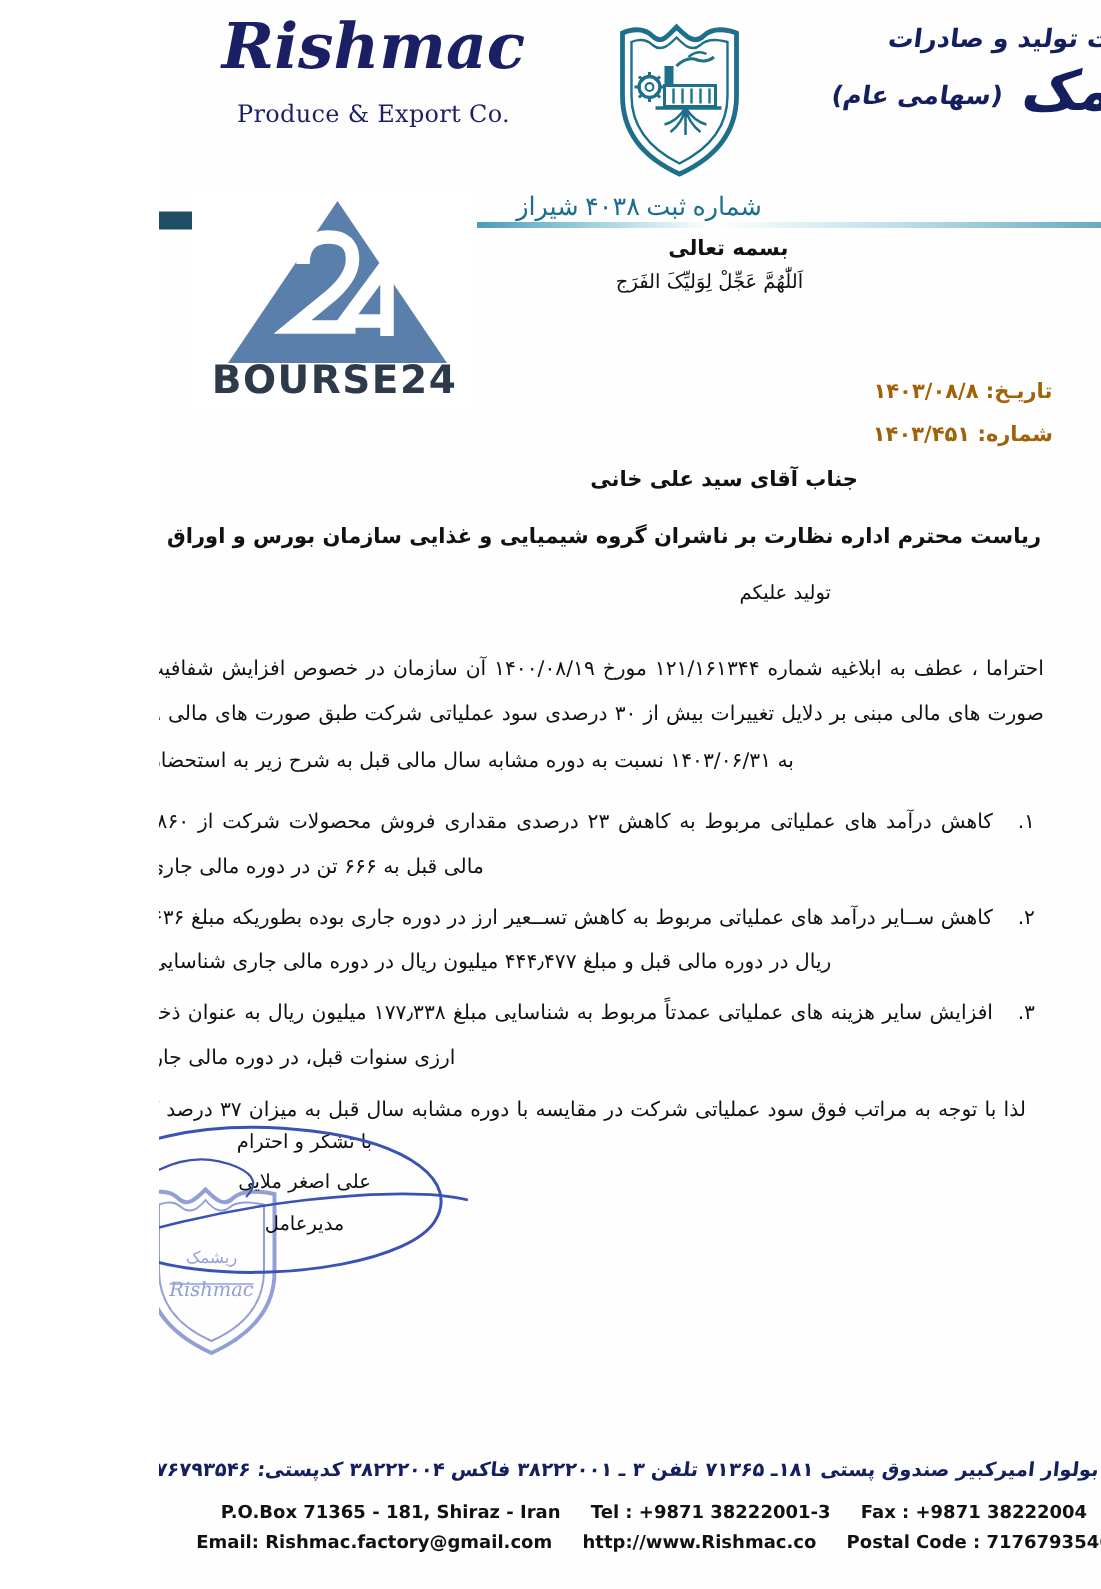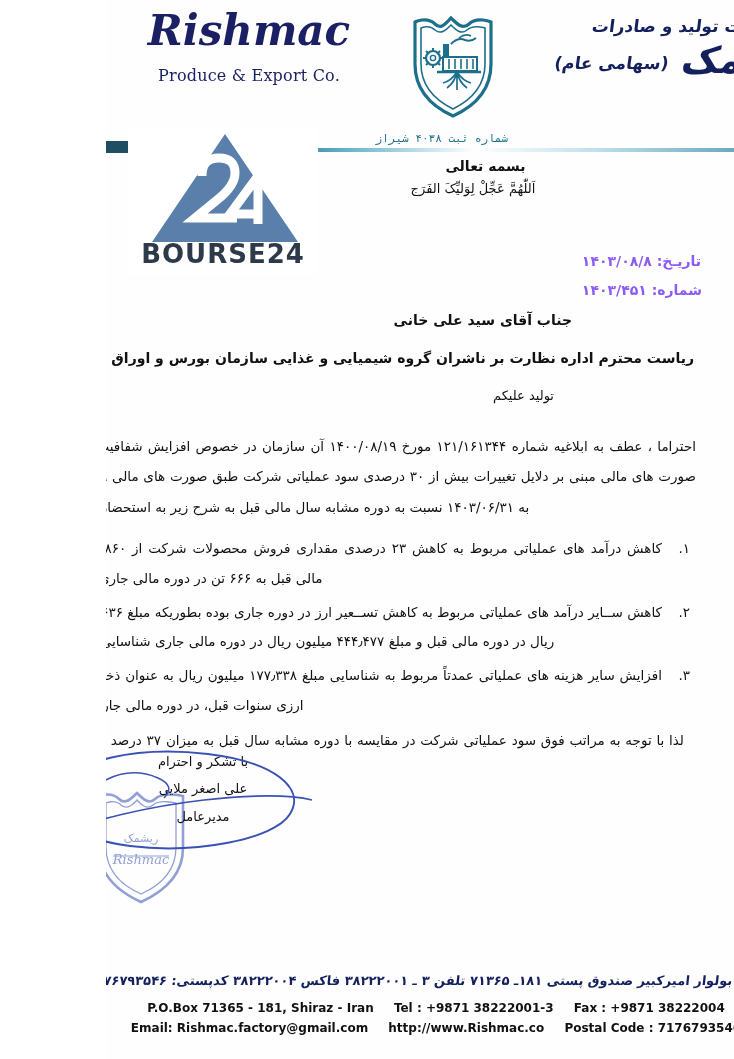--- a/index.html
+++ b/index.html
@@ -53,24 +53,24 @@
 
   
   .shield-wrap {
     position: absolute;
     top: 14px;
     left: 296px;
     width: 110px;
     text-align: center;
   }
   .shield-reg {
-    font-family: Liberation Mono, monospace;
-    font-size: 11px;
+    font-family: Liberation Serif, serif;
+    font-size: 17px;
     color: #1d6f8b;
-    margin-top: 6px;
+    margin-top: 1px;
     white-space: nowrap;
     transform: translateX(-4px);
   }
 
   
   .brand-fa {
     position: absolute;
     top: 16px;
     right: 14px;
     width: 280px;
@@ -161,24 +161,24 @@
   .besmeh-sub {
     font-size: 13px;
     margin-top: 7px;
   }
 
   
   .meta {
     position: absolute;
     top: 247px;
     right: 32px;
-    text-align: left;
+    text-align: center;
     font-size: 14px;
     font-weight: bold;
-    color: #8b5cf6;
+    color: #a16207;
     line-height: 2.05;
   }
   .meta-row .lbl { letter-spacing: 1.2px; }
 
   
   .body-block {
     position: absolute;
     top: 312px;
     right: 30px;
     width: 676px;

